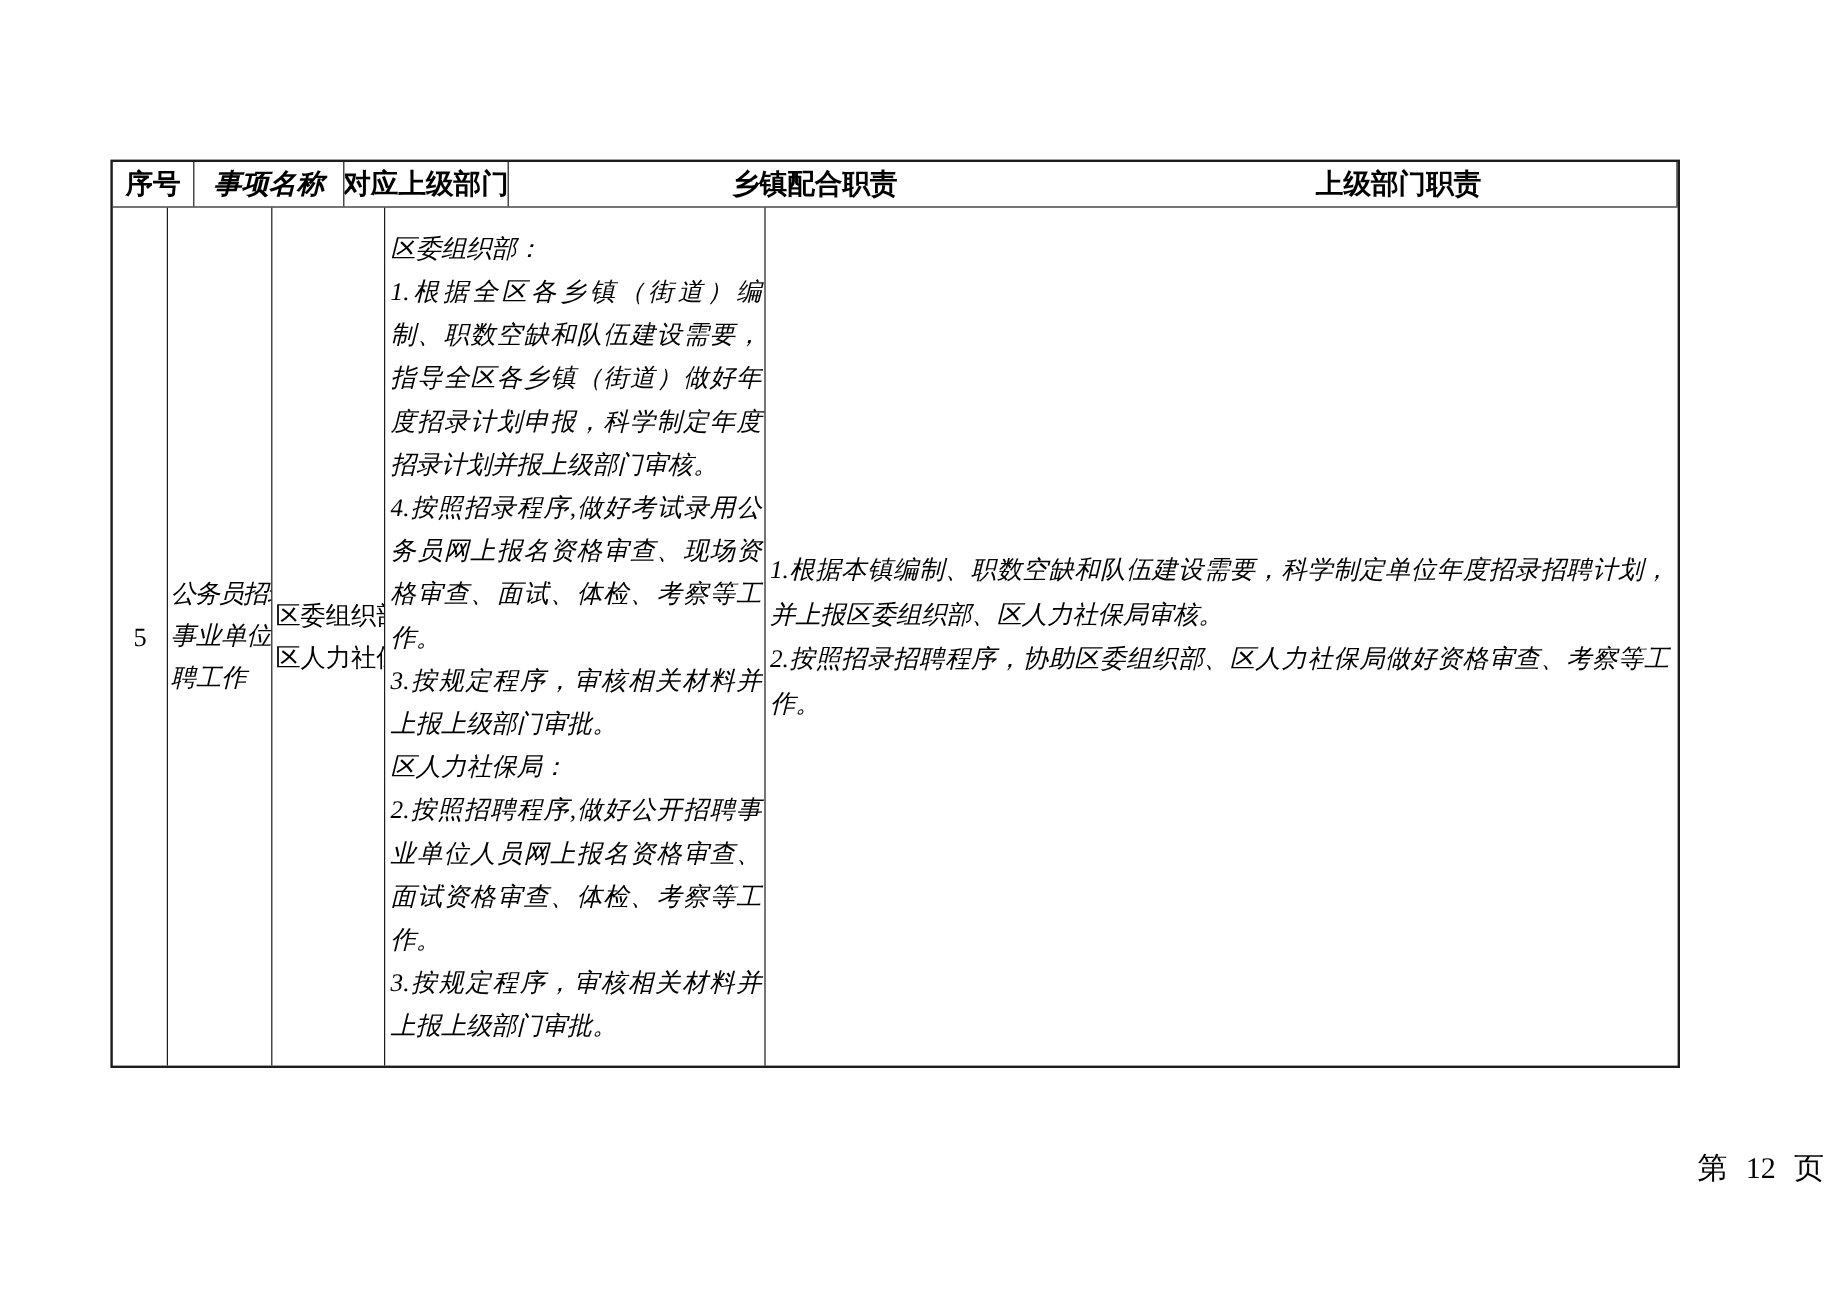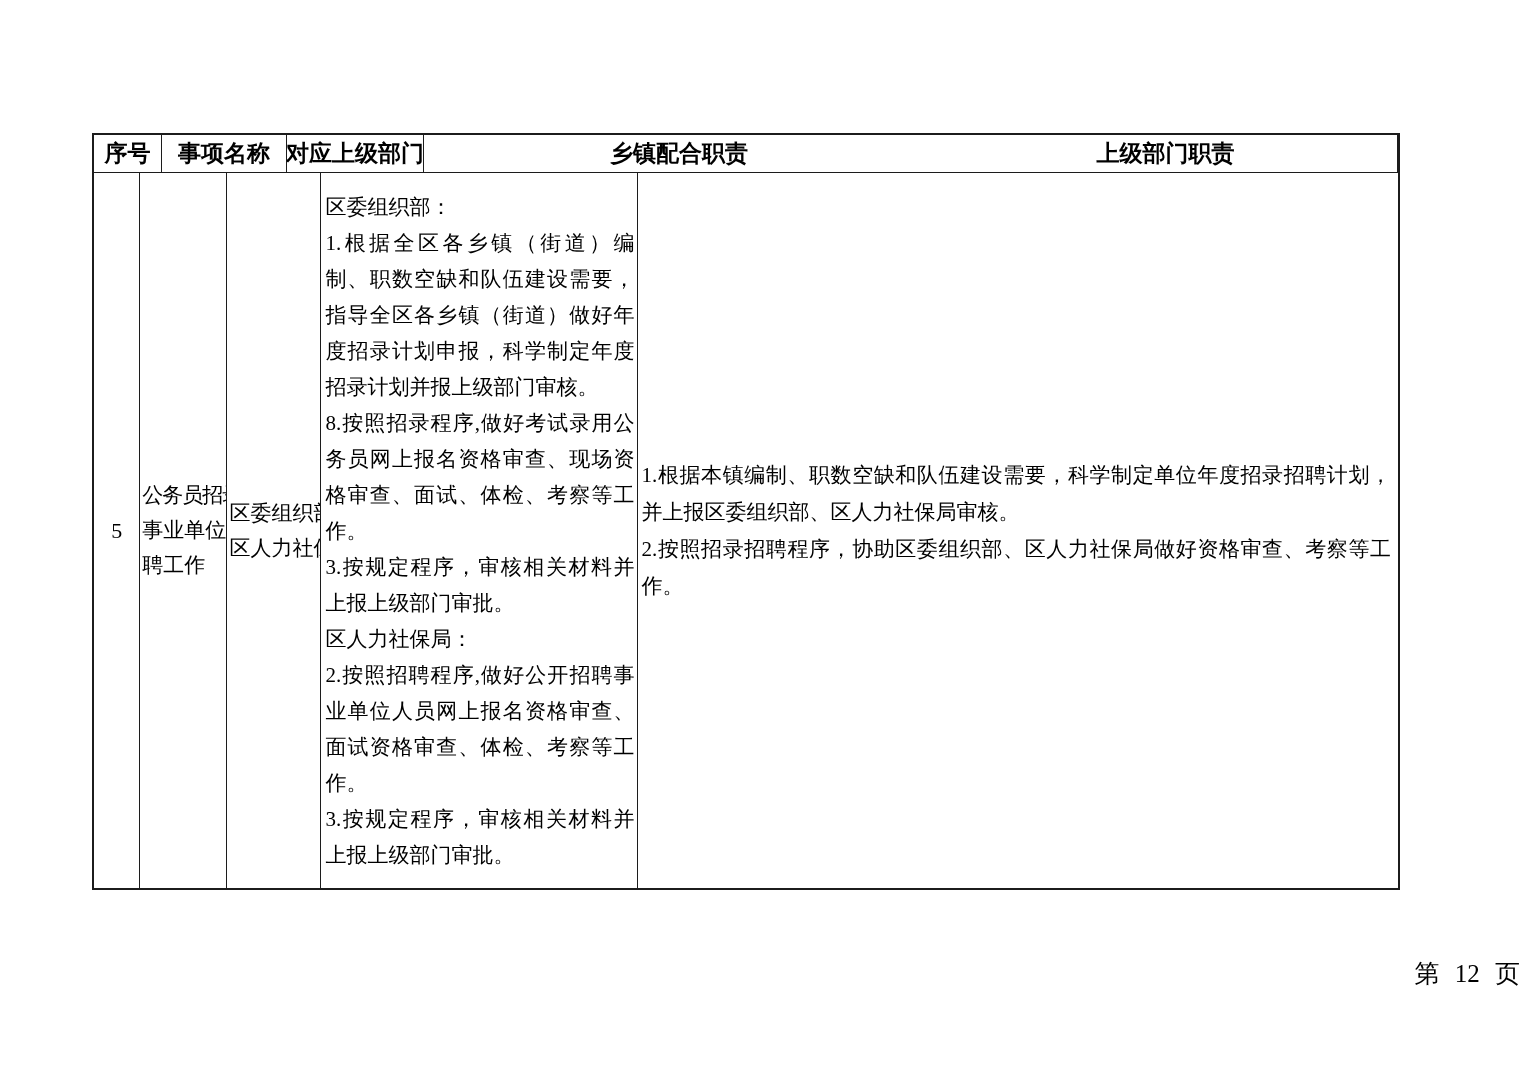--- a/index.html
+++ b/index.html
@@ -35,21 +35,21 @@
     flex: 0 0 auto;
   }
   .body-row { flex: 1 1 auto; }
   .cell {
     box-sizing: border-box;
     border-right: 1px solid #1c1c1c;
     overflow: hidden;
   }
   .cell.last { border-right: none; }
   .c1 { width: 68px; }
-  .c2 { width: 125px; }
+  .c2 { width: 125px; font-style: italic; }
   .c3 { width: 137px; }
   .c4 { width: 464px; }
   .c5 { flex: 1 1 auto; }
   .th {
     display: flex;
     align-items: center;
     justify-content: center;
     font-family: "Liberation Sans", "DejaVu Sans", sans-serif;
     font-weight: bold;
     font-size: 23px;
@@ -77,20 +77,21 @@
     text-align-last: justify;
     text-justify: inter-character;
     white-space: nowrap;
   }
   .jline.lastline {
     text-align-last: left;
   }
   .jline.tight { letter-spacing: -1px; }
   .duties {
     font-size: 21px;
+    font-style: italic;
   }
   .c4.duties {
     padding: 16px 2px 0 4px;
   }
   .c5.duties {
     padding: 0 7px 0 4px;
   }
   .duties p {
     margin: 0;
     text-align: justify;
@@ -132,21 +133,21 @@
     </div>
 
     <div class="cell c3 vcenter">
       <div class="jline">区委组织部</div>
       <div class="jline">区人力社保局</div>
     </div>
 
     <div class="cell c4 duties">
       <p>区委组织部：</p>
       <p>1.根据全区各乡镇（街道）编制、职数空缺和队伍建设需要，指导全区各乡镇（街道）做好年度招录计划申报，科学制定年度招录计划并报上级部门审核。</p>
-      <p>8.按照招录程序,做好考试录用公务员网上报名资格审查、现场资格审查、面试、体检、考察等工作。</p>
+      <p>4.按照招录程序,做好考试录用公务员网上报名资格审查、现场资格审查、面试、体检、考察等工作。</p>
       <p>3.按规定程序，审核相关材料并上报上级部门审批。</p>
       <p>区人力社保局：</p>
       <p>2.按照招聘程序,做好公开招聘事业单位人员网上报名资格审查、面试资格审查、体检、考察等工作。</p>
       <p>3.按规定程序，审核相关材料并上报上级部门审批。</p>
     </div>
 
     <div class="cell c5 duties vcenter last">
       <p>1.根据本镇编制、职数空缺和队伍建设需要，科学制定单位年度招录招聘计划，并上报区委组织部、区人力社保局审核。</p>
       <p>2.按照招录招聘程序，协助区委组织部、区人力社保局做好资格审查、考察等工作。</p>
     </div>

